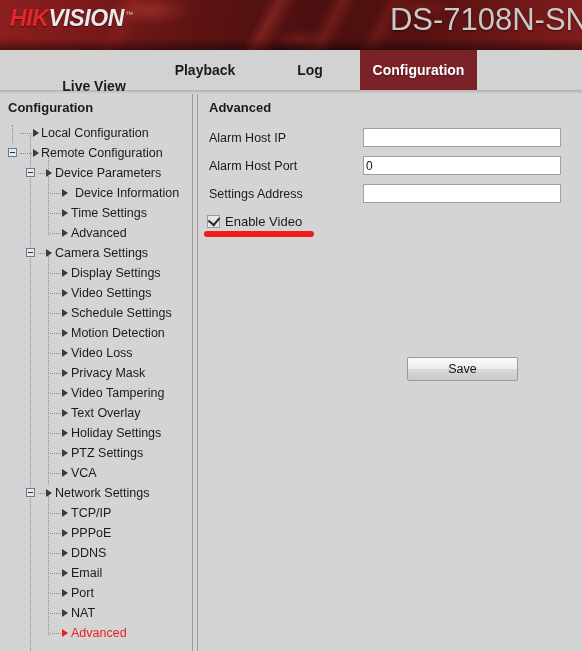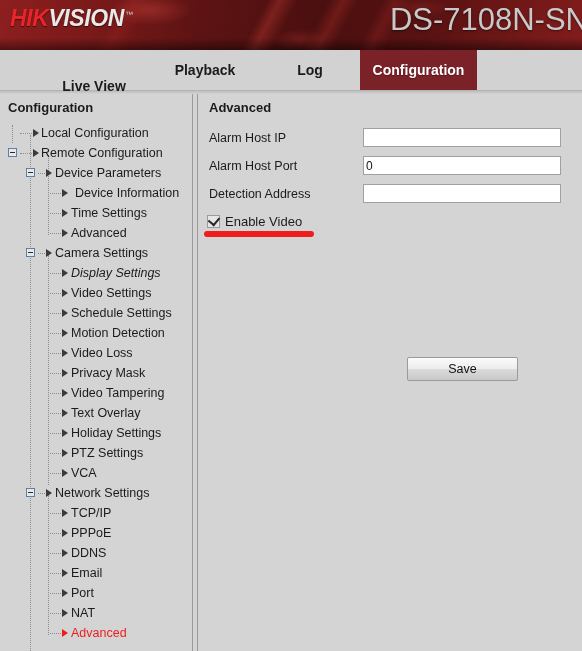--- a/index.html
+++ b/index.html
@@ -361,21 +361,21 @@
             <div class="stub" style="left: 50px; width: 11px;"></div>
             <div class="arrow" style="left: 62px;"></div>
             <span class="lbl" style="position: absolute; left: 71px;">Advanced</span>
           </div>
           <div class="tree-row" style="top: 120px; position: absolute; left: 0px; right: 0px;">
             <div class="stub" style="left: 38px; width: 7px;"></div>
             <div class="toggle" style="left: 26px;"></div>
             <div class="arrow" style="left: 46px;"></div>
             <span class="lbl" style="position: absolute; left: 55px;">Camera Settings</span>
           </div>
-          <div class="tree-row" style="top: 140px; position: absolute; left: 0px; right: 9px; font-style: italic;">
+          <div class="tree-row" style="top: 140px; position: absolute; left: 0px; right: 9px;">
             <div class="stub" style="left: 50px; width: 11px;"></div>
             <div class="arrow" style="left: 62px;"></div>
             <span class="lbl" style="position: absolute; left: 71px;">Display Settings</span>
           </div>
           <div class="tree-row" style="top: 160px; position: absolute; left: 0px; right: 0px;">
             <div class="stub" style="left: 50px; width: 11px;"></div>
             <div class="arrow" style="left: 62px;"></div>
             <span class="lbl" style="position: absolute; left: 71px;">Video Settings</span>
           </div>
           <div class="tree-row" style="top: 180px; position: absolute; left: 0px; right: 0px;">
@@ -475,21 +475,21 @@
         <span class="field-label">Alarm Host IP</span>
       </div>
       <input class="field-input" type="text" style="top: 34px;" value="">
 
       <div class="field-row" style="top:61px;">
         <span class="field-label">Alarm Host Port</span>
       </div>
       <input class="field-input" type="text" style="top: 62px;" value="0">
 
       <div class="field-row" style="top:89px;">
-        <span class="field-label">Detection Address</span>
+        <span class="field-label">Settings Address</span>
       </div>
       <input class="field-input" type="text" style="top: 90px;" value="">
 
       <div id="telnet-row">
         <span class="cbox">
           <span class="tick"></span>
         </span>
         <span id="telnet-label">Enable Video</span>
       </div>
 

